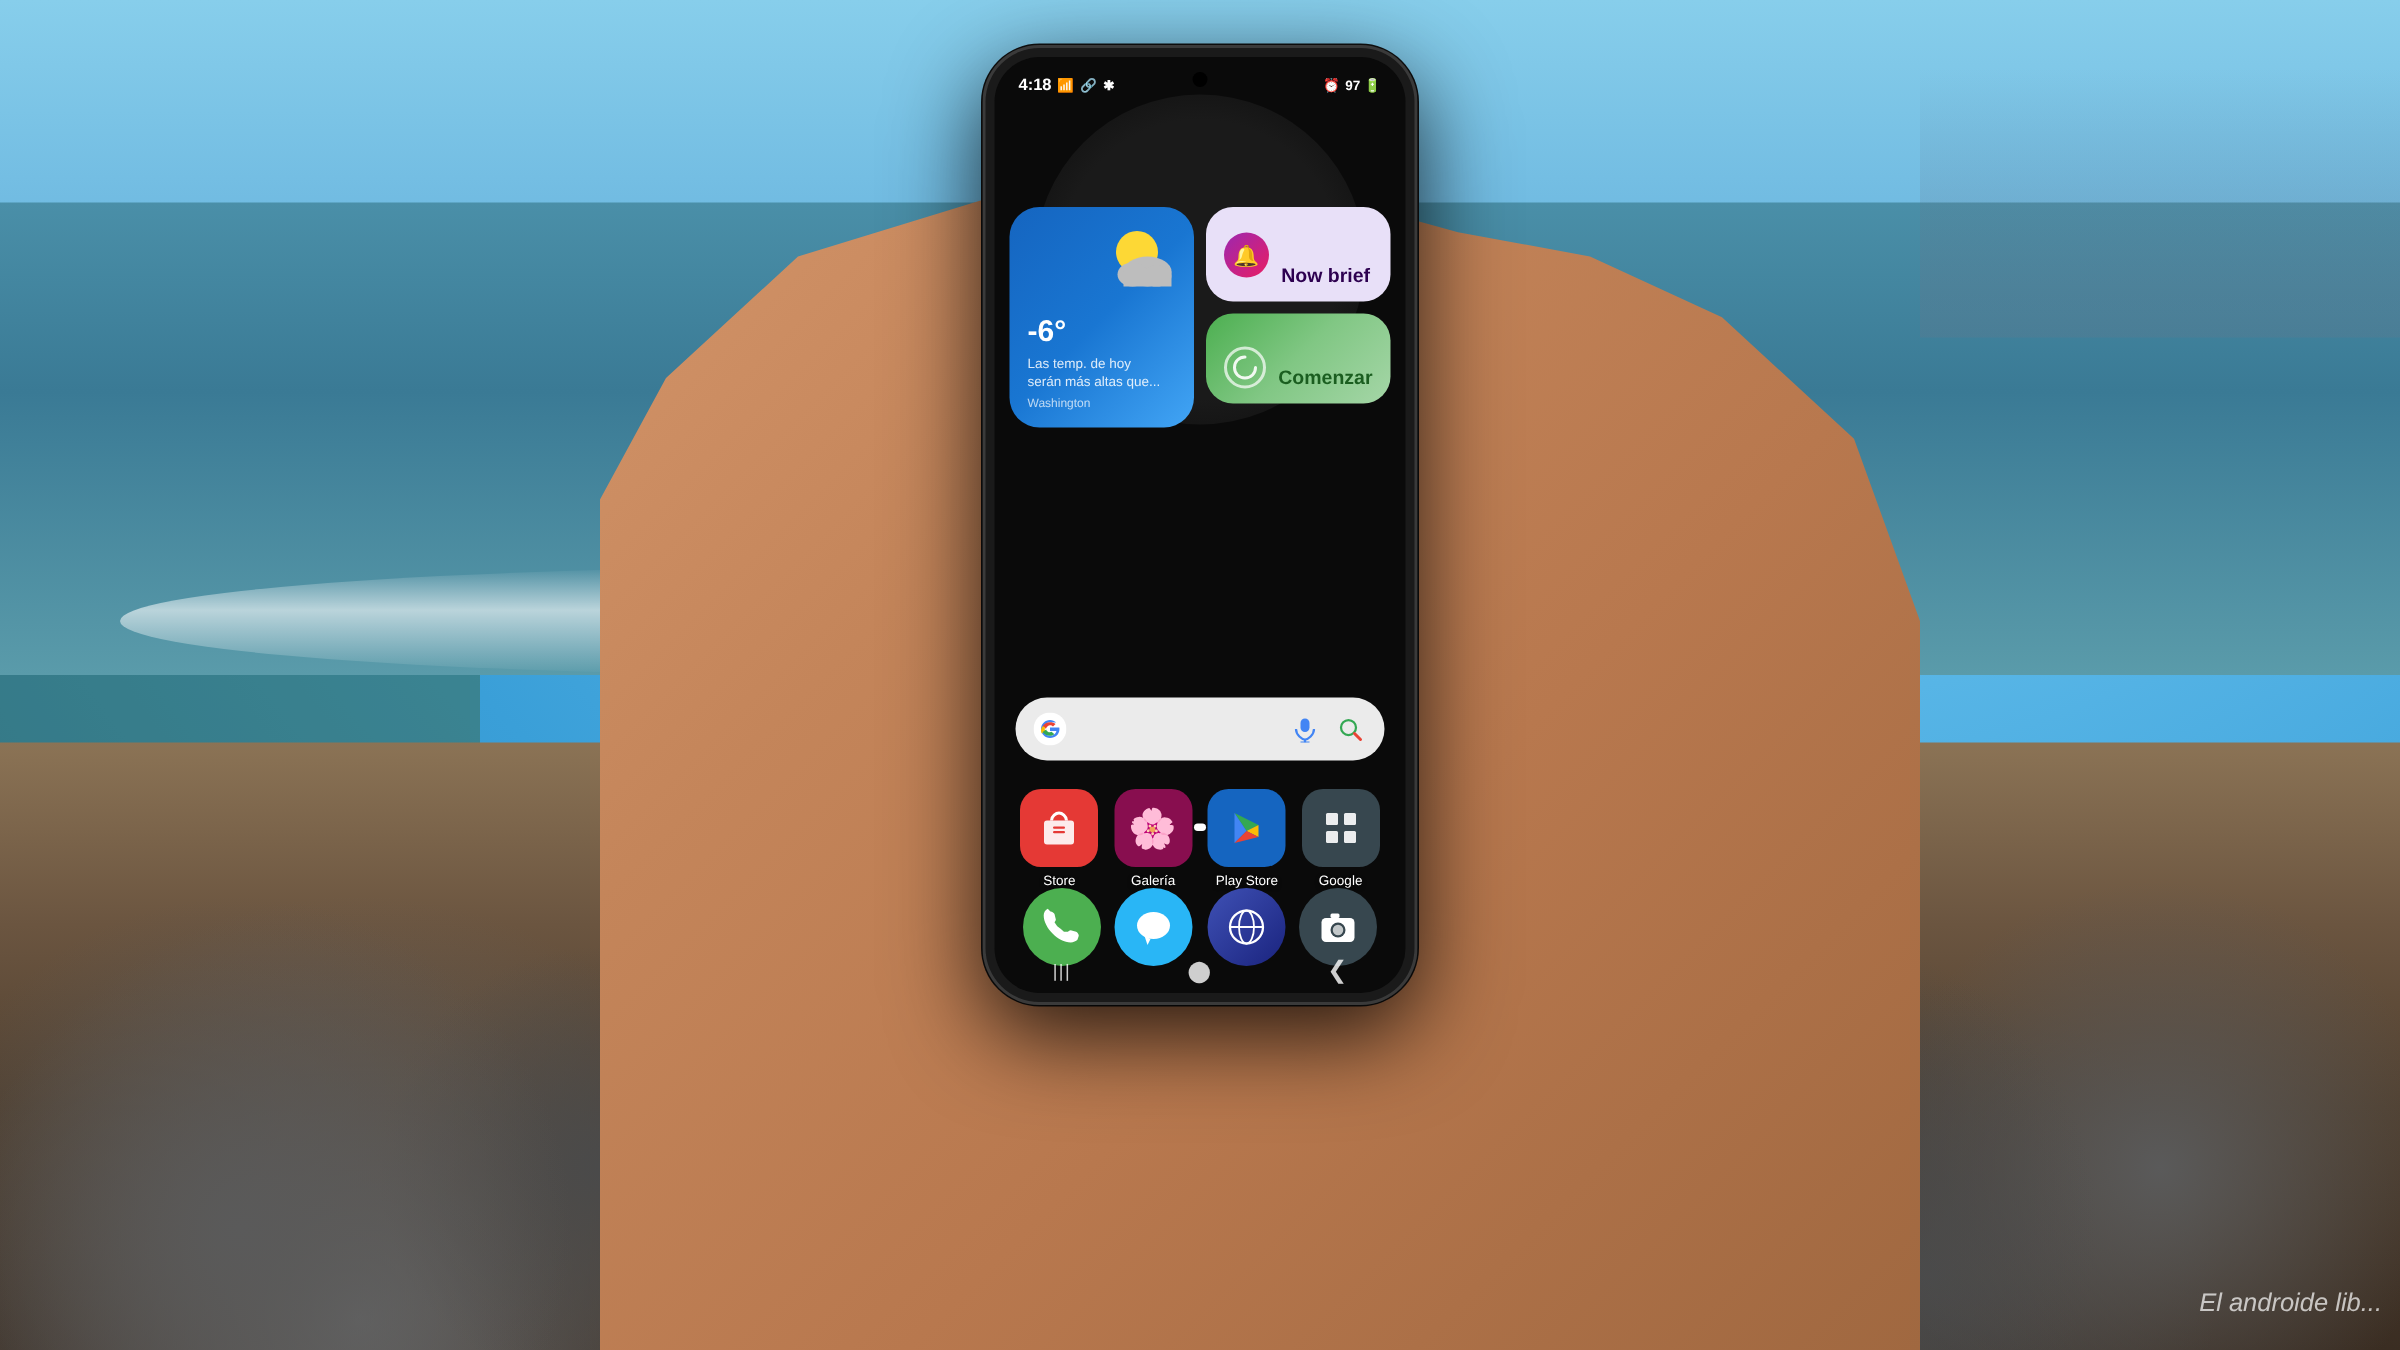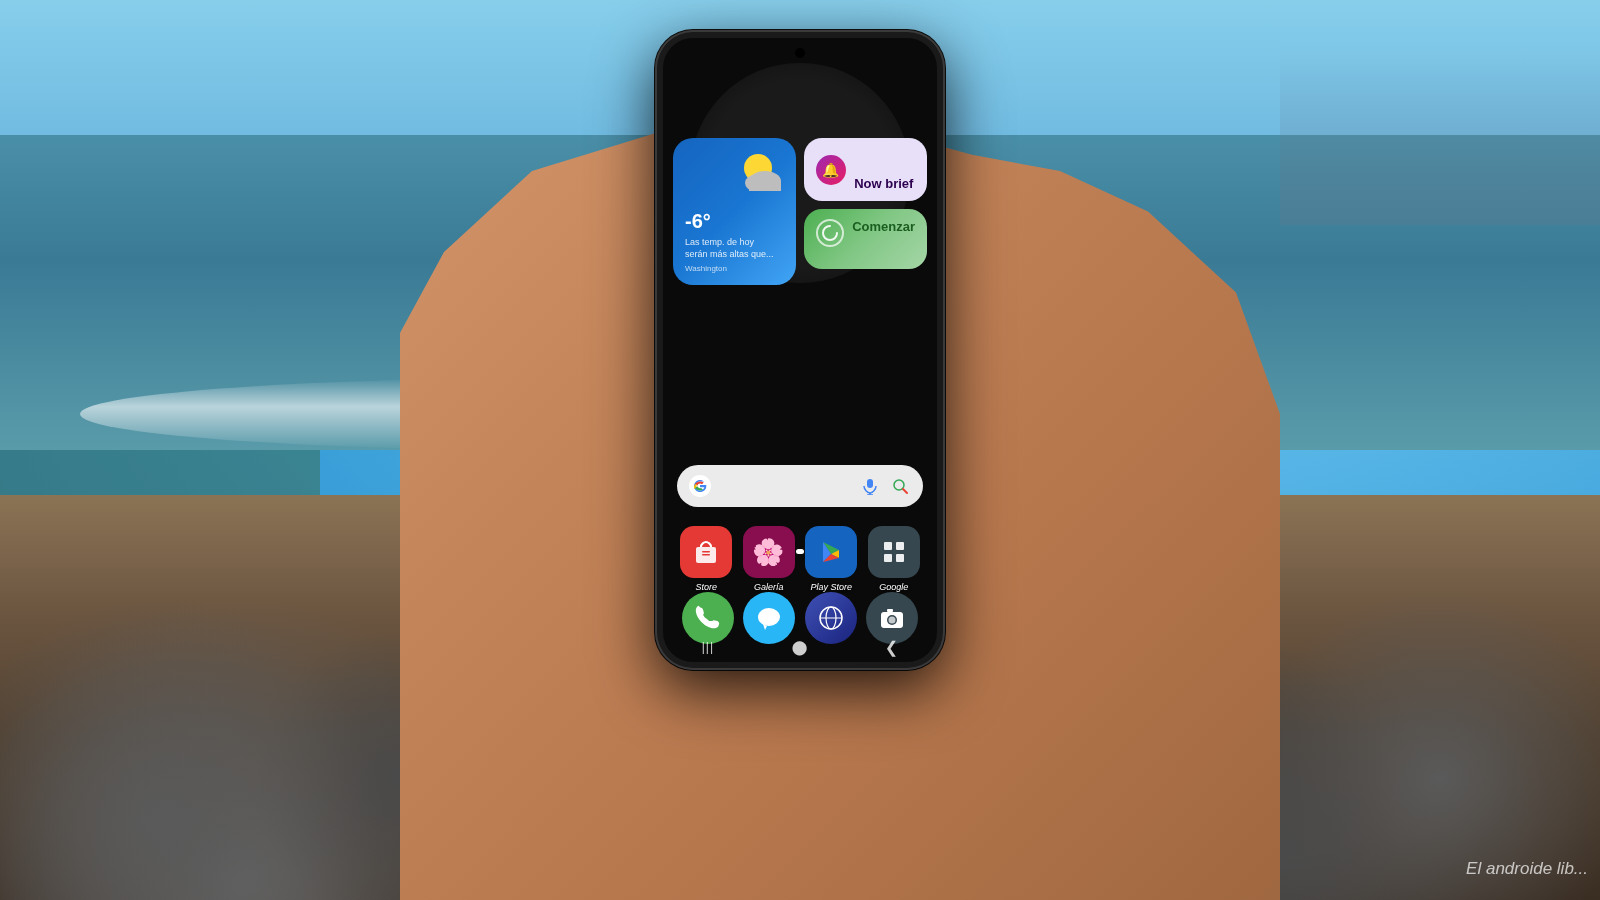--- a/index.html
+++ b/index.html
@@ -255,21 +255,21 @@
       color: #2D0050;
       margin-top: 28px;
     }
 
     
     .comenzar-widget {
       background: linear-gradient(135deg, #4CAF50, #81C784, #A5D6A7);
       border-radius: 18px;
       padding: 10px 12px;
       display: flex;
-      align-items: flex-start;
+      align-items: flex-end;
       gap: 8px;
       min-height: 60px;
     }
 
     .comenzar-icon {
       width: 28px;
       height: 28px;
       border-radius: 50%;
       border: 2px solid rgba(255,255,255,0.7);
       display: flex;
@@ -348,21 +348,20 @@
       display: flex;
       align-items: center;
       justify-content: center;
       font-size: 22px;
     }
 
     .app-label {
       color: white;
       font-size: 9px;
       text-shadow: 0 1px 3px rgba(0,0,0,0.8);
-      font-style: italic;
     }
 
     
     .dock {
       position: absolute;
       bottom: 18px;
       left: 14px;
       right: 14px;
       display: flex;
       justify-content: space-around;
@@ -456,20 +455,33 @@
 </div>
 
 <div class="hand"></div>
 
 <div class="phone-wrapper">
   <div class="phone-body">
     <div class="phone-screen">
 
       <div class="camera-punch"></div>
 
+      <div class="status-bar">
+        <div class="status-left">
+          <span>4:18</span>
+          <span style="font-size:9px;">📶</span>
+          <span style="font-size:9px;">🔗</span>
+          <span style="font-size:9px;">✱</span>
+        </div>
+        <div class="status-right">
+          <span style="font-size:9px;">⏰</span>
+          <span style="font-size:9px;">97</span>
+          <span style="font-size:9px;">🔋</span>
+        </div>
+      </div>
 
       <div class="dark-circle"></div>
 
       <div class="widgets-area">
 
         <div class="weather-widget">
 
           <svg class="sun-svg" width="55" height="55" viewBox="0 0 55 55">
 
             <circle cx="25" cy="22" r="14" fill="#FDD835"></circle>

